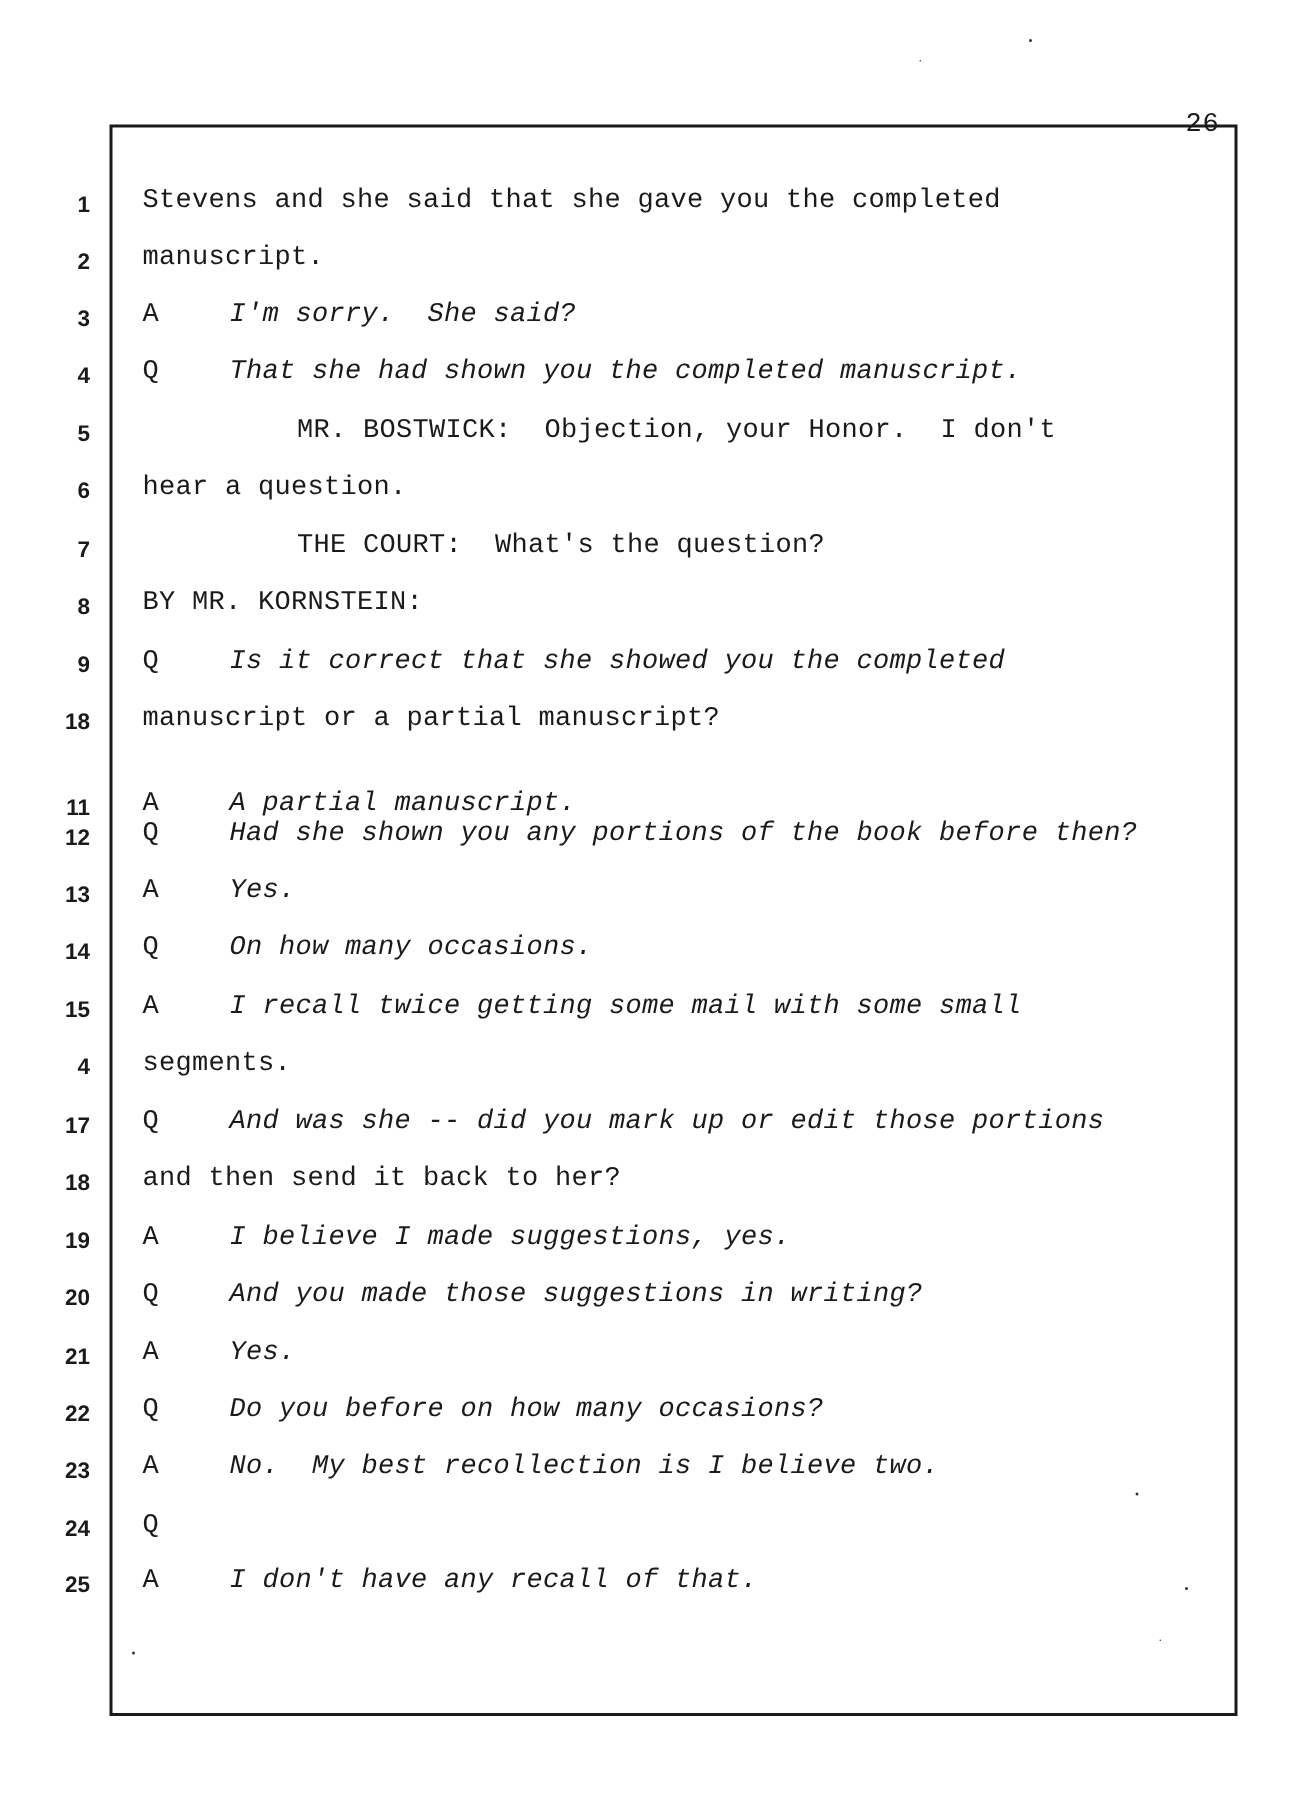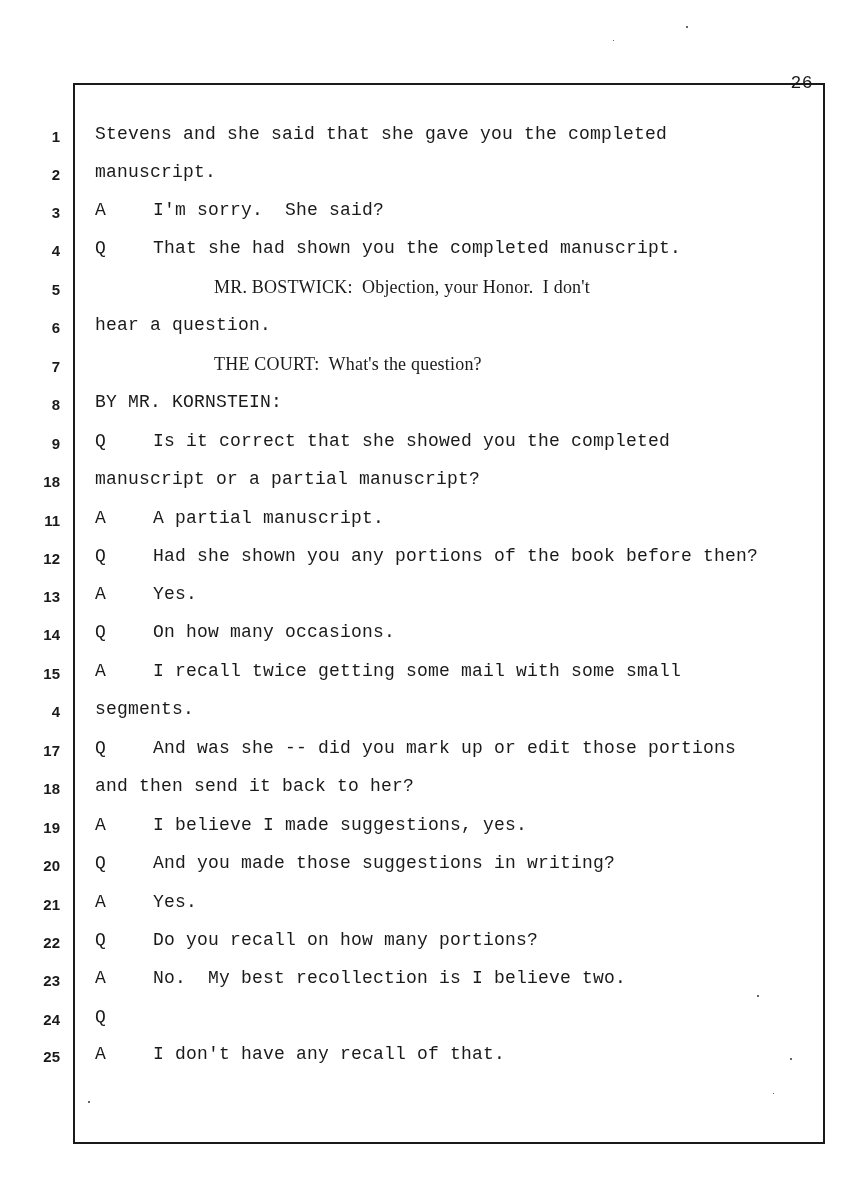--- a/index.html
+++ b/index.html
@@ -24,22 +24,22 @@
     font-family:"Liberation Sans", "DejaVu Sans", sans-serif; font-weight:bold; font-size:15px;
     top:4px;
   }
   .txt {
     position:absolute; left:95px; font-size:18px; white-space:pre; letter-spacing:0.2px;
     top:0;
   }
   .speaker {
     position:absolute; left:95px; font-size:18px; top:0;
   }
-  .qa-text { left:153px; }
-  .colloquy { left:214px;font-family:Liberation Serif, serif; }
+  .qa-text { left:153px;font-style:italic; }
+  .colloquy { left:198px; }
   .speck { position:absolute; width:2px; height:2px; background:#333; border-radius:1px; }
 </style>
 </head>
 <body>
 
 <div class="frame"></div>
 <div class="page-num">26</div>
 
 <div id="lines">
   <div class="line" style="top:124px">
@@ -78,21 +78,21 @@
   </div>
   <div class="line" style="top:431px">
     <span class="ln">9</span>
     <span class="speaker">Q</span>
     <span class="txt qa-text">Is it correct that she showed you the completed</span>
   </div>
   <div class="line" style="top:469px">
     <span class="ln">18</span>
     <span class="txt">manuscript or a partial manuscript?</span>
   </div>
-  <div class="line" style="top:508px">
+  <div class="line" style="top:526px">
     <span class="ln">11</span>
     <span class="speaker">A</span>
     <span class="txt qa-text">A partial manuscript.</span>
   </div>
   <div class="line" style="top:546px">
     <span class="ln">12</span>
     <span class="speaker">Q</span>
     <span class="txt qa-text">Had she shown you any portions of the book before then?</span>
   </div>
   <div class="line" style="top:584px">
@@ -134,21 +134,21 @@
     <span class="txt qa-text">And you made those suggestions in writing?</span>
   </div>
   <div class="line" style="top:892px">
     <span class="ln">21</span>
     <span class="speaker">A</span>
     <span class="txt qa-text">Yes.</span>
   </div>
   <div class="line" style="top:930px">
     <span class="ln">22</span>
     <span class="speaker">Q</span>
-    <span class="txt qa-text">Do you recall on how many portions?</span>
+    <span class="txt qa-text">Do you before on how many occasions?</span>
   </div>
   <div class="line" style="top:968px">
     <span class="ln">23</span>
     <span class="speaker">A</span>
     <span class="txt qa-text">No.  My best recollection is I believe two.</span>
   </div>
   <div class="line" style="top:1007px">
     <span class="ln">24</span>
     <span class="speaker">Q</span>
   </div>

